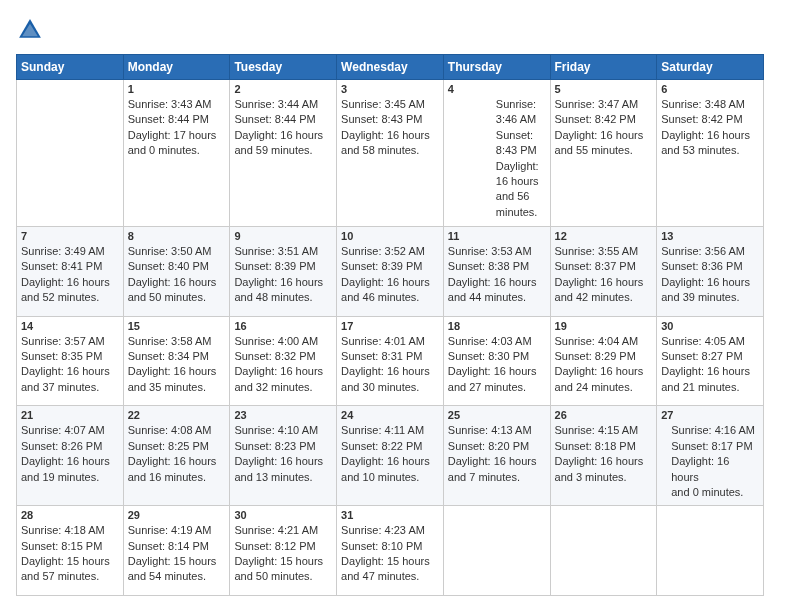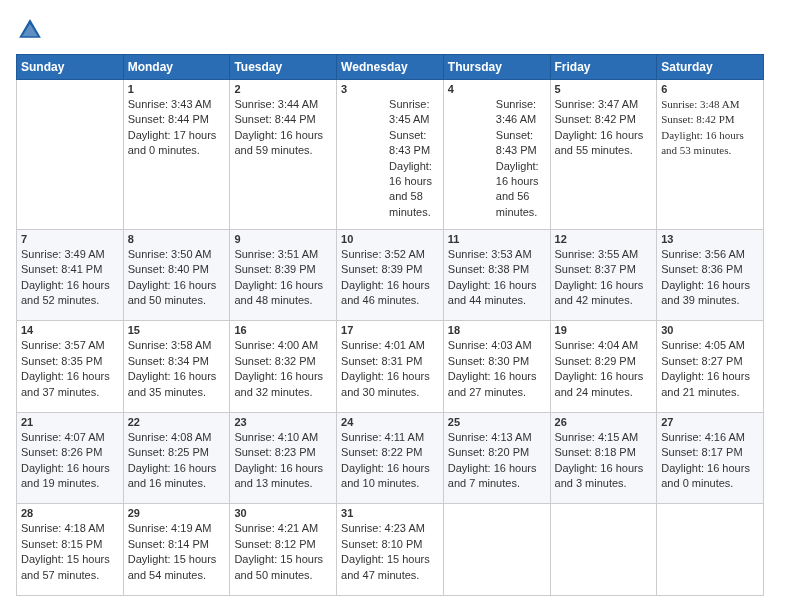--- a/index.html
+++ b/index.html
@@ -143,42 +143,42 @@
           </td>
           <td>
             <span class="day-number">2</span>
             <div class="day-info" style="white-space: pre-line;">Sunrise: 3:44 AM
 Sunset: 8:44 PM
 Daylight: 16 hours
 and 59 minutes.</div>
           </td>
           <td>
             <span class="day-number">3</span>
-            <div class="day-info" style="white-space: pre-line; margin-left: 48px;">Sunrise: 3:45 AM
+            <div class="day-info" style="white-space: pre-line;">Sunrise: 3:45 AM
 Sunset: 8:43 PM
 Daylight: 16 hours
 and 58 minutes.</div>
           </td>
           <td>
             <span class="day-number">4</span>
             <div class="day-info" style="white-space: pre-line; margin-left: 48px;">Sunrise: 3:46 AM
 Sunset: 8:43 PM
 Daylight: 16 hours
 and 56 minutes.</div>
           </td>
           <td>
             <span class="day-number">5</span>
             <div class="day-info" style="white-space: pre-line;">Sunrise: 3:47 AM
 Sunset: 8:42 PM
 Daylight: 16 hours
 and 55 minutes.</div>
           </td>
           <td>
             <span class="day-number">6</span>
-            <div class="day-info" style="white-space: pre-line; font-family: Liberation Serif, serif;">Sunrise: 3:48 AM
+            <div class="day-info" style="white-space: pre-line;">Sunrise: 3:48 AM
 Sunset: 8:42 PM
 Daylight: 16 hours
 and 53 minutes.</div>
           </td>
         </tr>
         <tr>
           <td>
             <span class="day-number">7</span>
             <div class="day-info" style="white-space: pre-line;">Sunrise: 3:49 AM
 Sunset: 8:41 PM
@@ -317,21 +317,21 @@
           </td>
           <td>
             <span class="day-number">26</span>
             <div class="day-info" style="white-space: pre-line;">Sunrise: 4:15 AM
 Sunset: 8:18 PM
 Daylight: 16 hours
 and 3 minutes.</div>
           </td>
           <td>
             <span class="day-number">27</span>
-            <div class="day-info" style="white-space: pre-line;">Sunrise: 4:16 AM
+            <div class="day-info" style="white-space: pre-line; margin-left: 10px;">Sunrise: 4:16 AM
 Sunset: 8:17 PM
 Daylight: 16 hours
 and 0 minutes.</div>
           </td>
         </tr>
         <tr>
           <td>
             <span class="day-number">28</span>
             <div class="day-info" style="white-space: pre-line;">Sunrise: 4:18 AM
 Sunset: 8:15 PM

